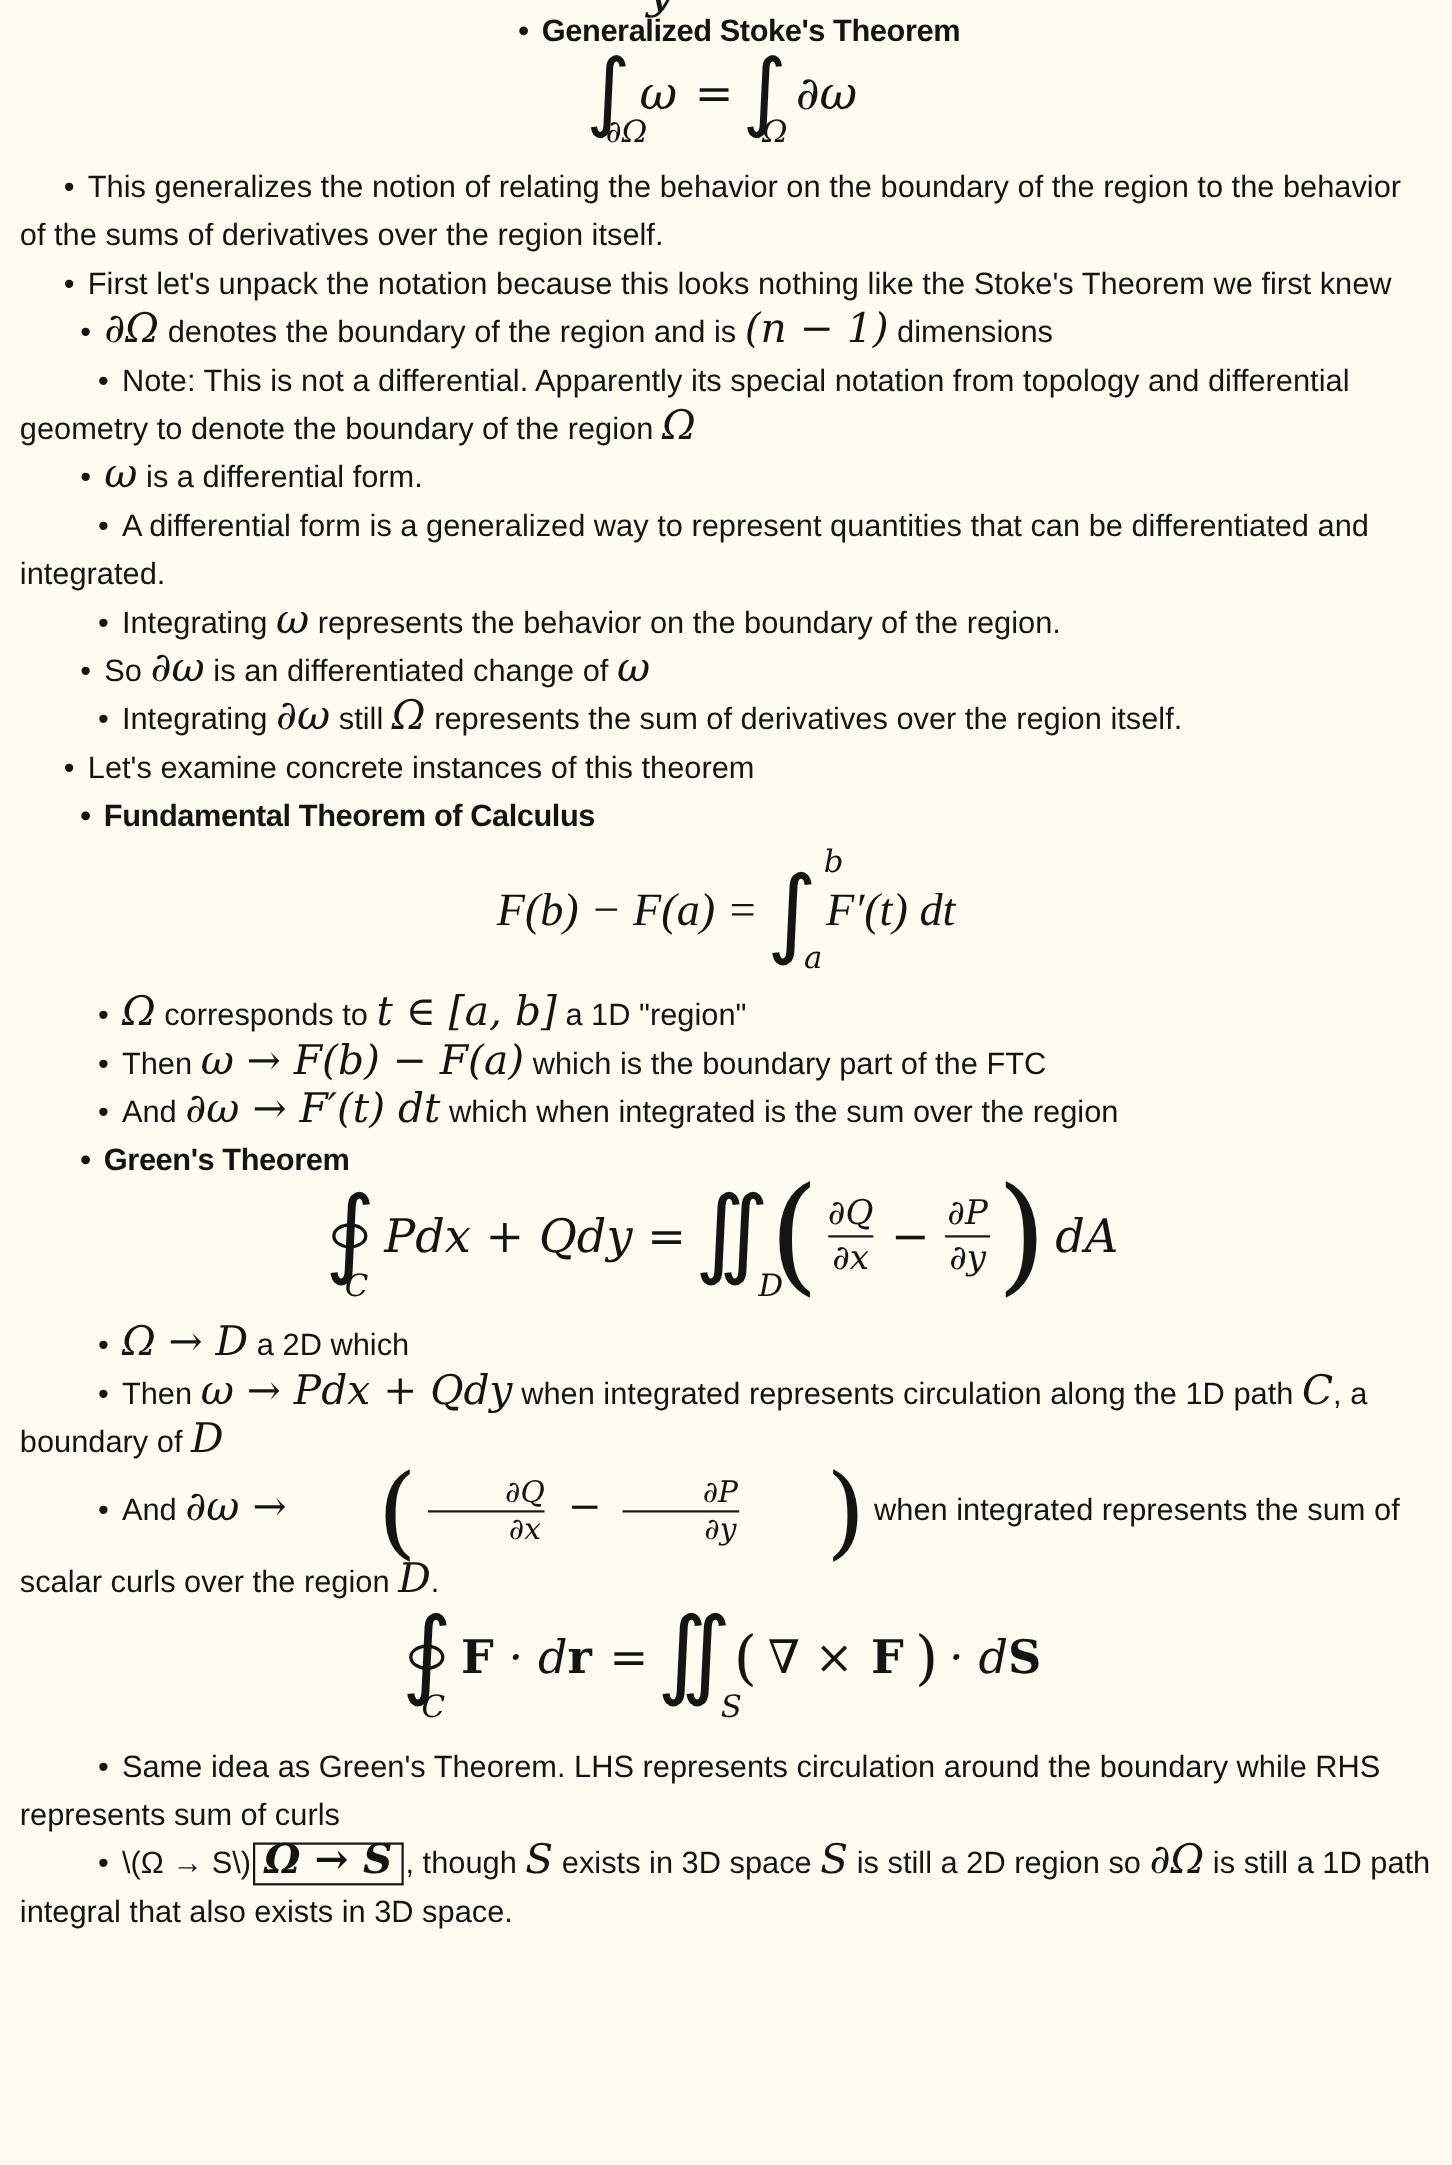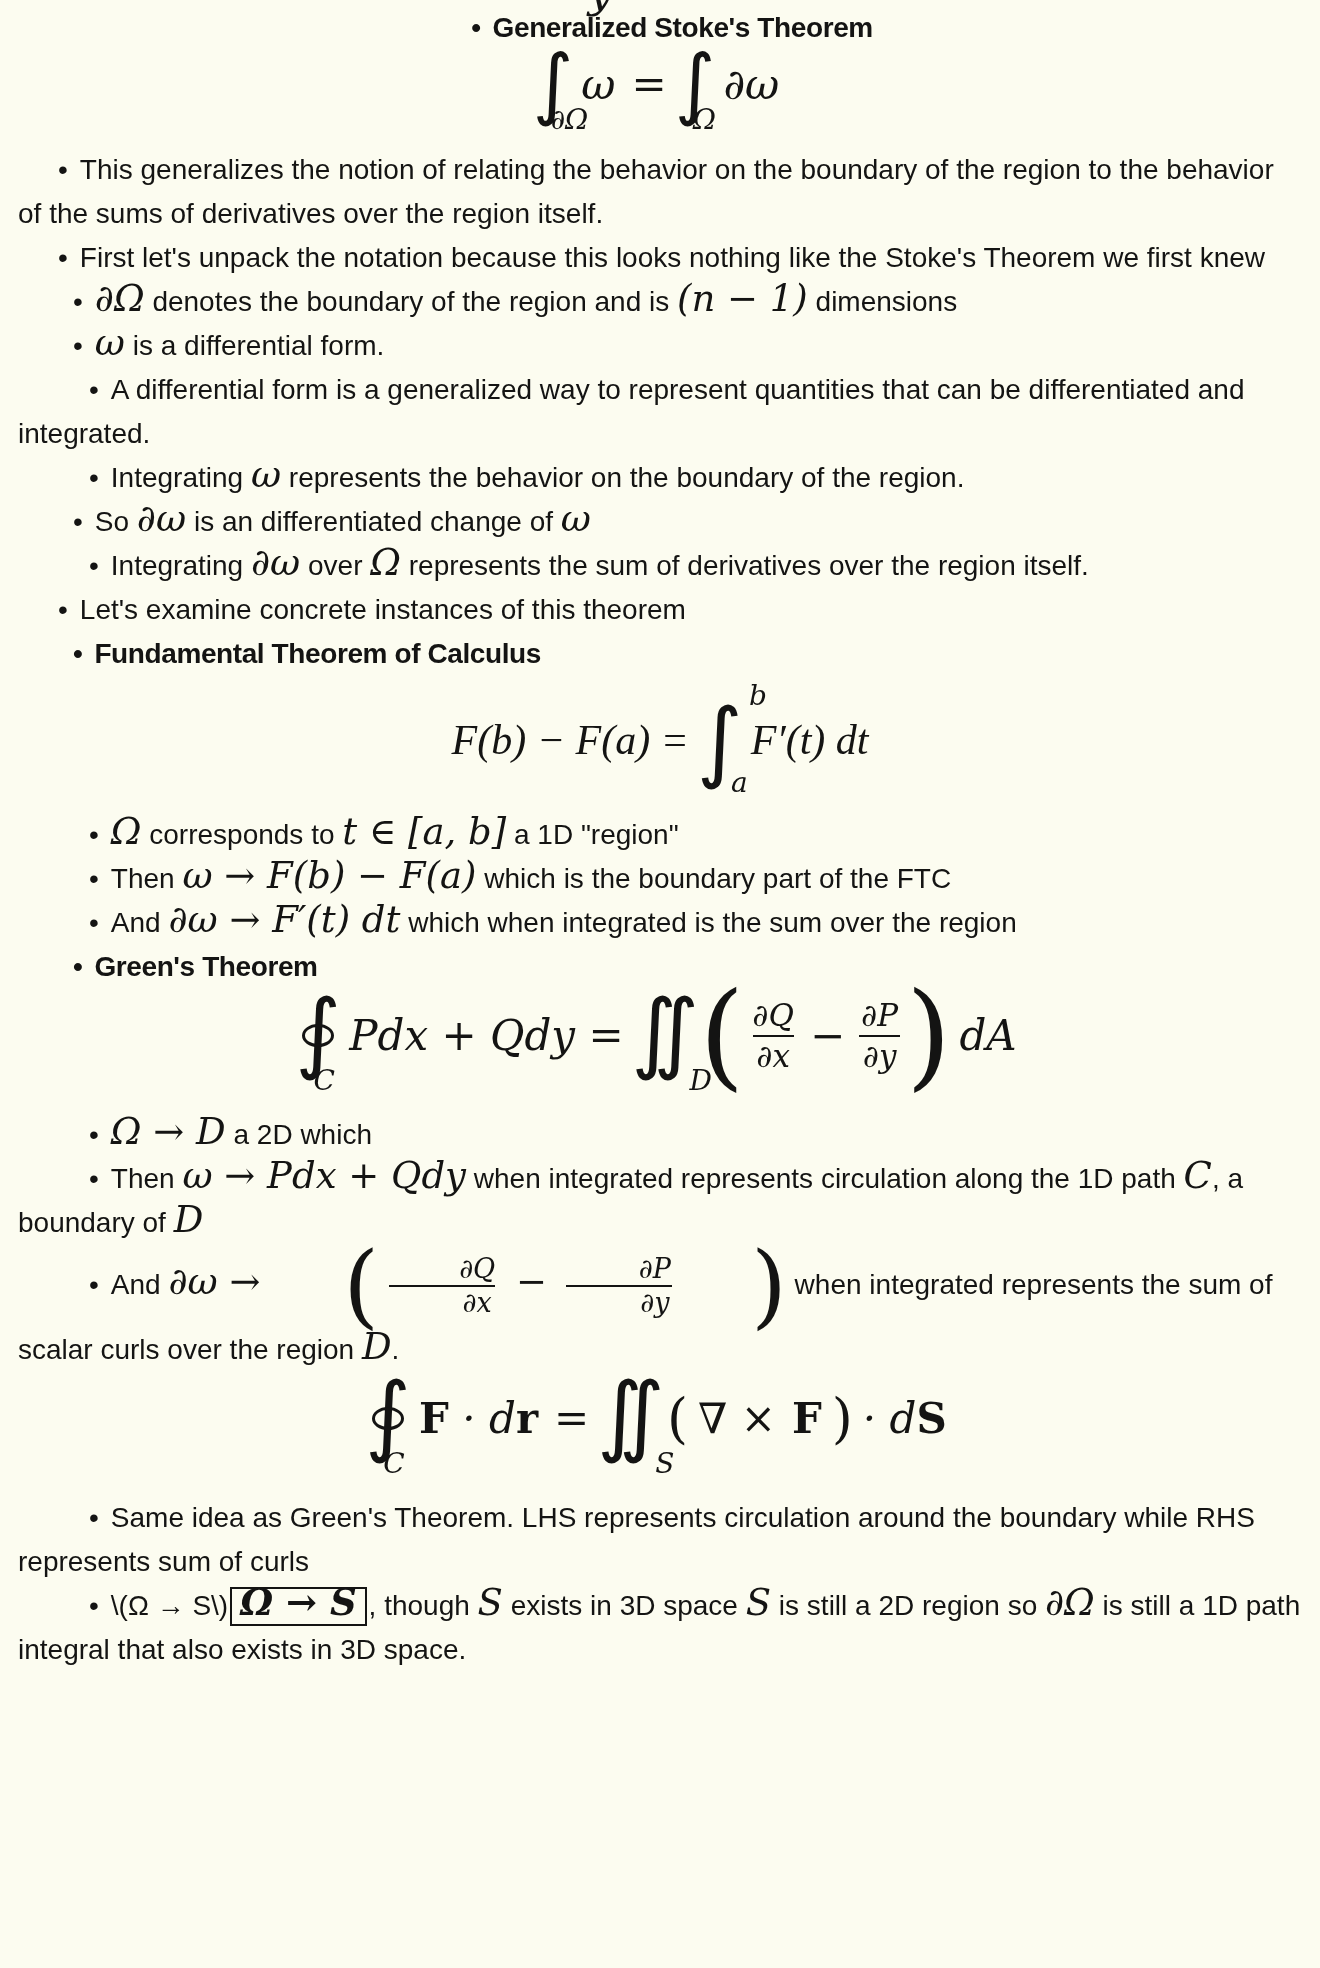--- a/index.html
+++ b/index.html
@@ -78,30 +78,31 @@
       <span class="dm">∂ω</span>
     </div>
 
   <p class="li l2"><span class="bu">•</span><span>This generalizes the notion of relating the behavior on the boundary of the region to the behavior of the sums of derivatives over the region itself.</span></p>
 
   <p class="li l2"><span class="bu">•</span><span>First let's unpack the notation because this looks nothing like the Stoke's Theorem we first knew</span></p>
 
 
   <p class="li l3"><span class="bu">•</span><span class="m">∂Ω</span><span> denotes the boundary of the region and is </span><span class="m">(n − 1)</span><span> dimensions</span></p>
 
+  <p class="li l4"><span class="bu">•</span><span>Note: This is not a differential. Apparently its special notation from topology and differential geometry to denote the boundary of the region </span><span class="m">Ω</span></p>
 
   <p class="li l3"><span class="bu">•</span><span class="m">ω</span><span> is a differential form.</span></p>
 
   <p class="li l4"><span class="bu">•</span><span>A differential form is a generalized way to represent quantities that can be differentiated and integrated.</span></p>
 
   <p class="li l4"><span class="bu">•</span><span>Integrating </span><span class="m">ω</span><span> represents the behavior on the boundary of the region.</span></p>
 
   <p class="li l3"><span class="bu">•</span><span>So </span><span class="m">∂ω</span><span> is an differentiated change of </span><span class="m">ω</span></p>
 
-  <p class="li l4"><span class="bu">•</span><span>Integrating </span><span class="m">∂ω</span><span> over </span><span class="m">Ω</span><span> represents the sum of derivatives over the region itself.</span></p>
+  <p class="li l4"><span class="bu">•</span><span>Integrating </span><span class="m">∂ω</span><span> still </span><span class="m">Ω</span><span> represents the sum of derivatives over the region itself.</span></p>
 
   <p class="li l2"><span class="bu">•</span><span>Let's examine concrete instances of this theorem</span></p>
 
   <p class="li l3 hb"><span class="bu">•</span><span>Fundamental Theorem of Calculus</span></p>
 
   <div class="formula f2">
       <span class="dm">F(b) − F(a) =</span>
       <span class="icol">
         <span class="isup">b</span>
         <span class="int">∫</span>

